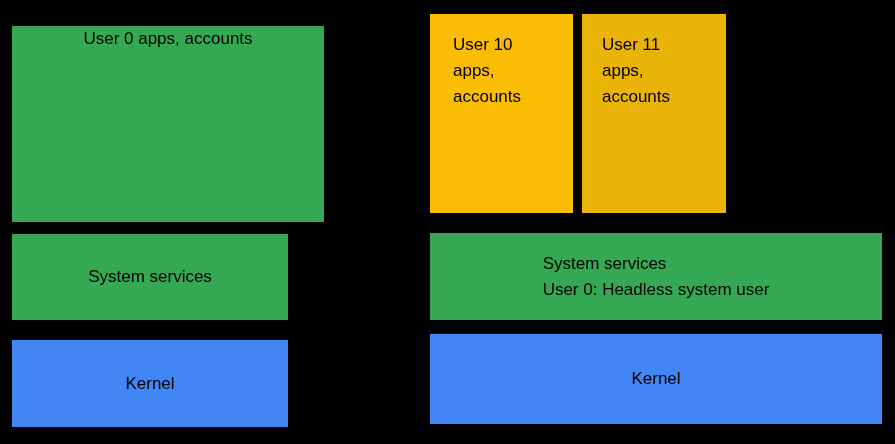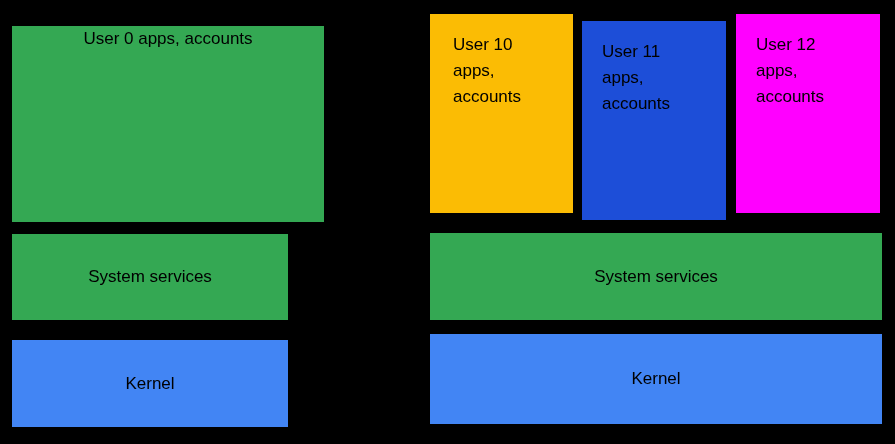--- a/index.html
+++ b/index.html
@@ -52,31 +52,29 @@
   </div>
 
   <div class="box box-kernel-left" style="background-color: rgb(66, 133, 244);">
     <div class="single-line">Kernel</div>
   </div>
 
   <div class="box box-user10" style="background-color: rgb(251, 188, 4); padding-left: 23px;">
     <div class="text-block">User 10 apps, accounts</div>
   </div>
 
-  <div class="box box-user11" style="background-color: #1d4ed8; margin-top: 7px;">
+  <div class="box box-user11" style="background-color: #eab308;">
     <div class="text-block">User 11 apps, accounts</div>
   </div>
 
-  <div class="box box-user12" style="background-color: rgb(255, 0, 255);">
-    <div class="text-block">User 12 apps, accounts</div>
-  </div>
 
   <div class="box box-sys-right" style="background-color: rgb(52, 168, 83);">
     <div class="text-block">
       <div>System services</div>
+      <div>User 0: Headless system user</div>
     </div>
   </div>
 
   <div class="box box-kernel-right" style="background-color: rgb(66, 133, 244);">
     <div class="single-line">Kernel</div>
   </div>
 
 </div>
 
 </body></html>

